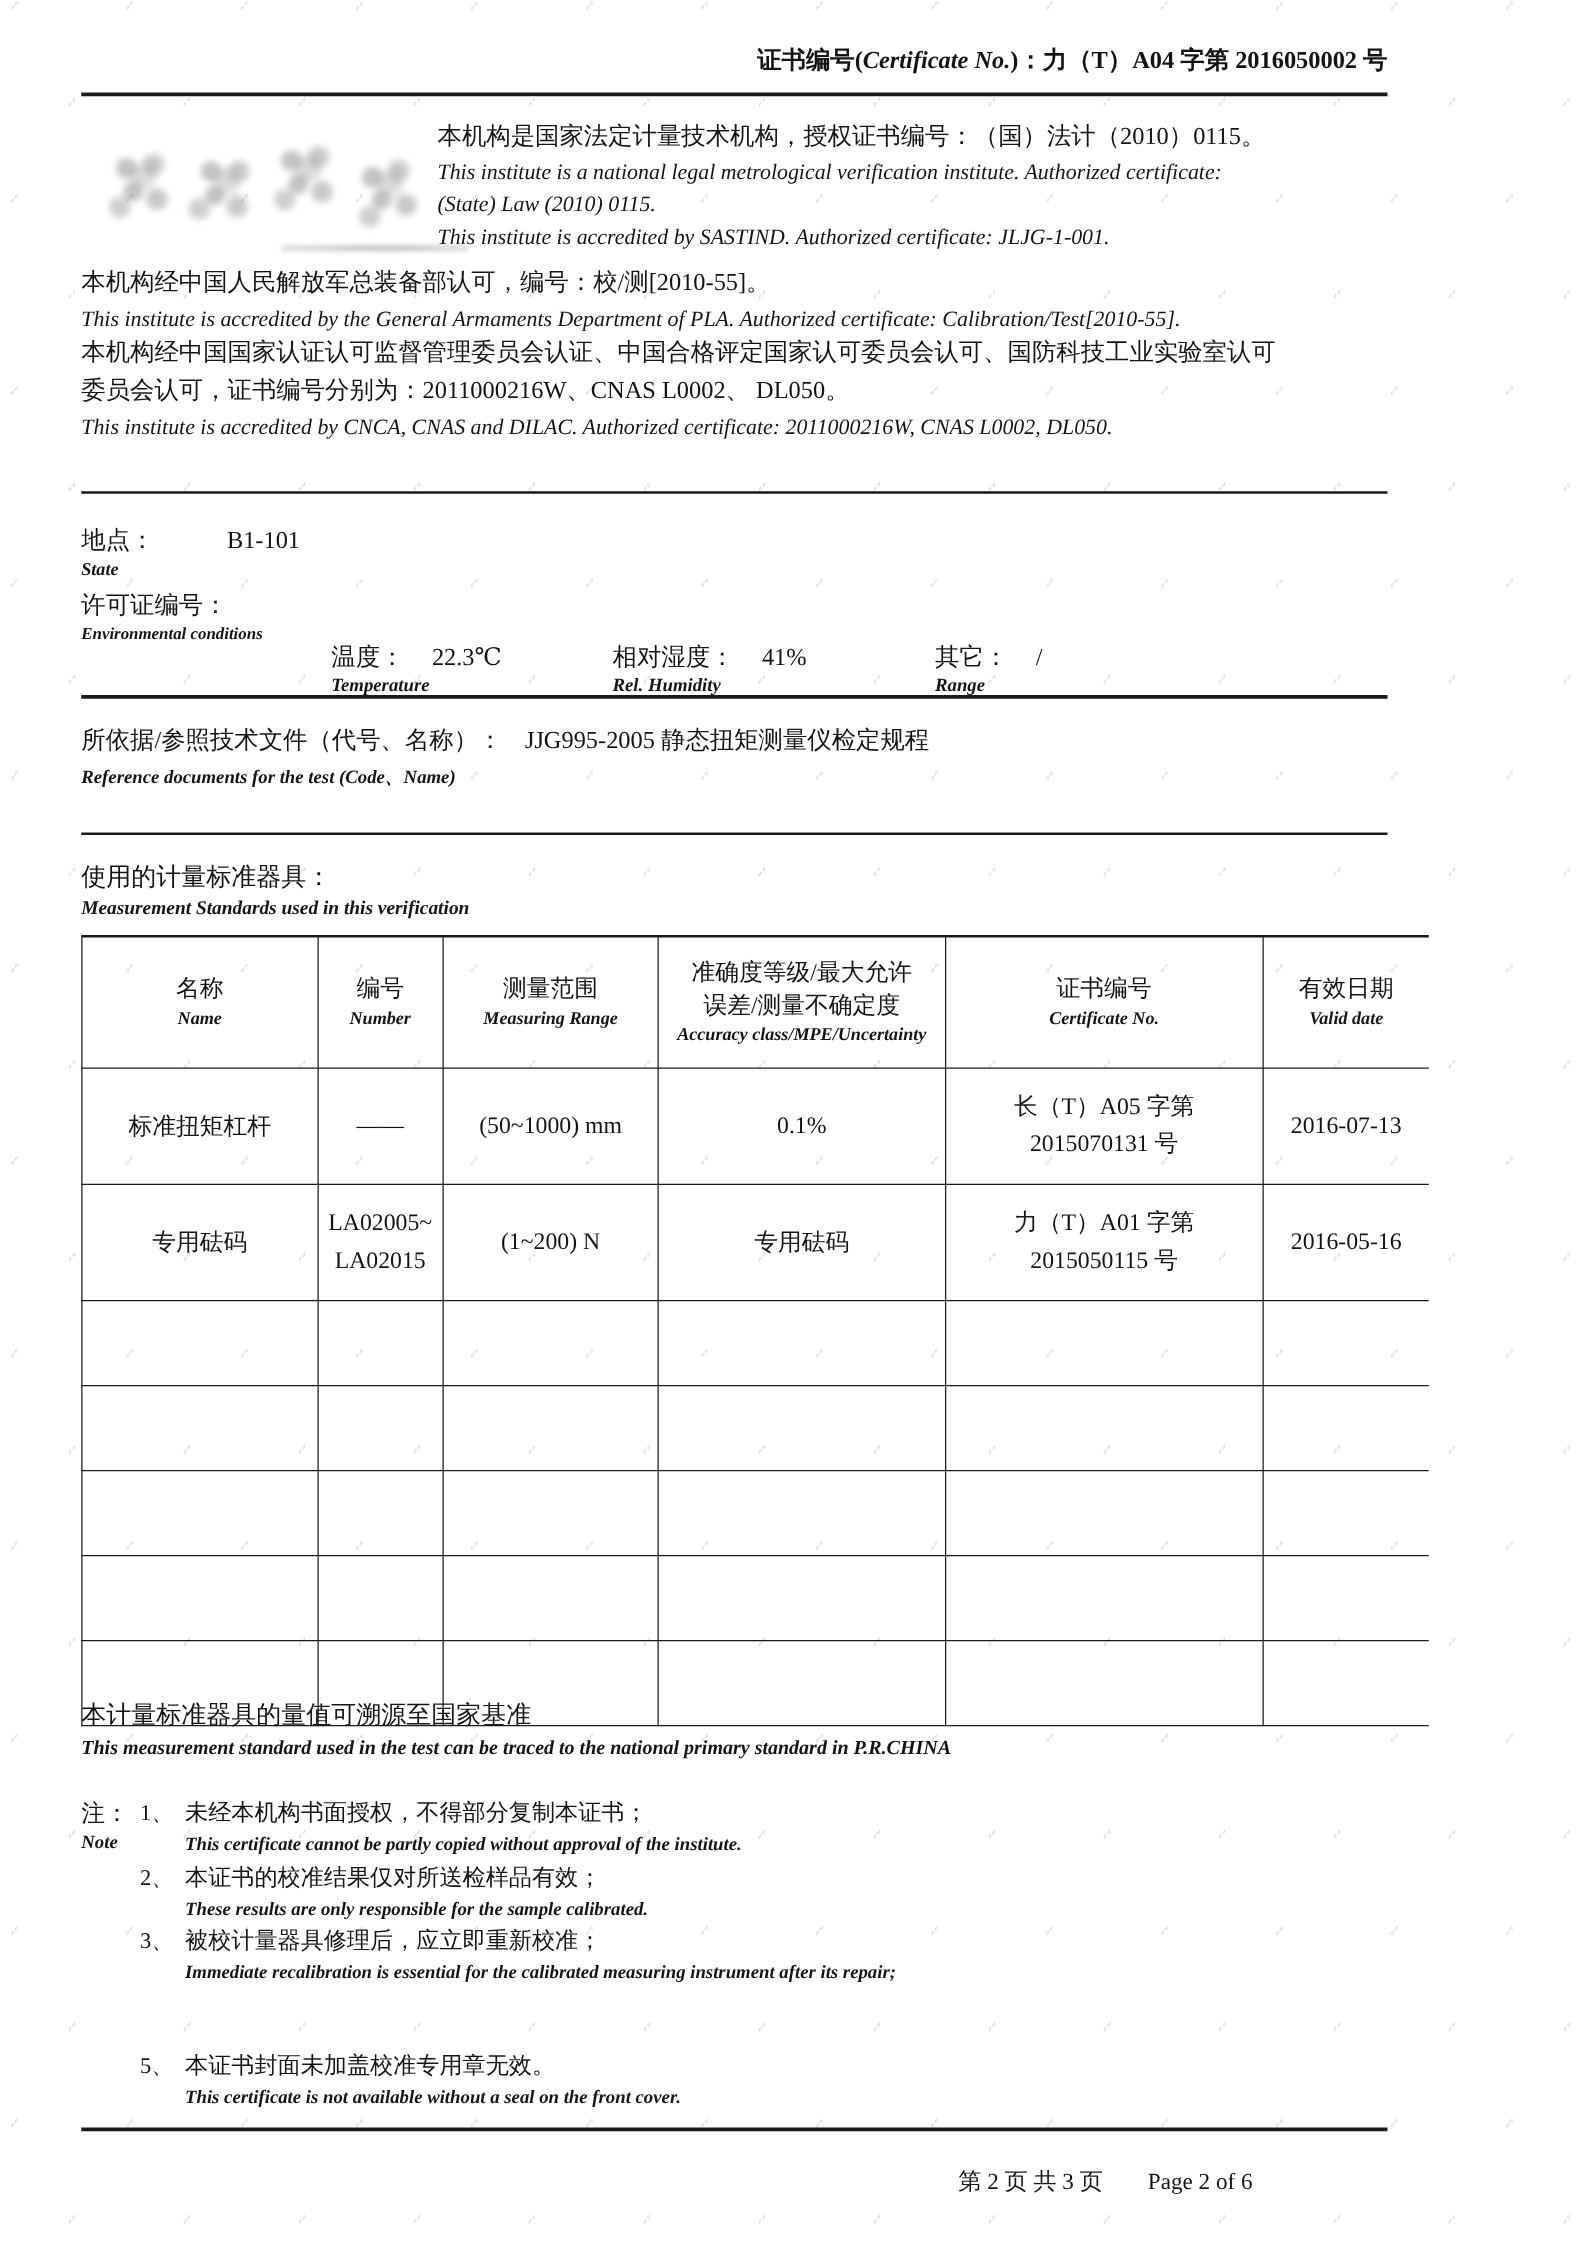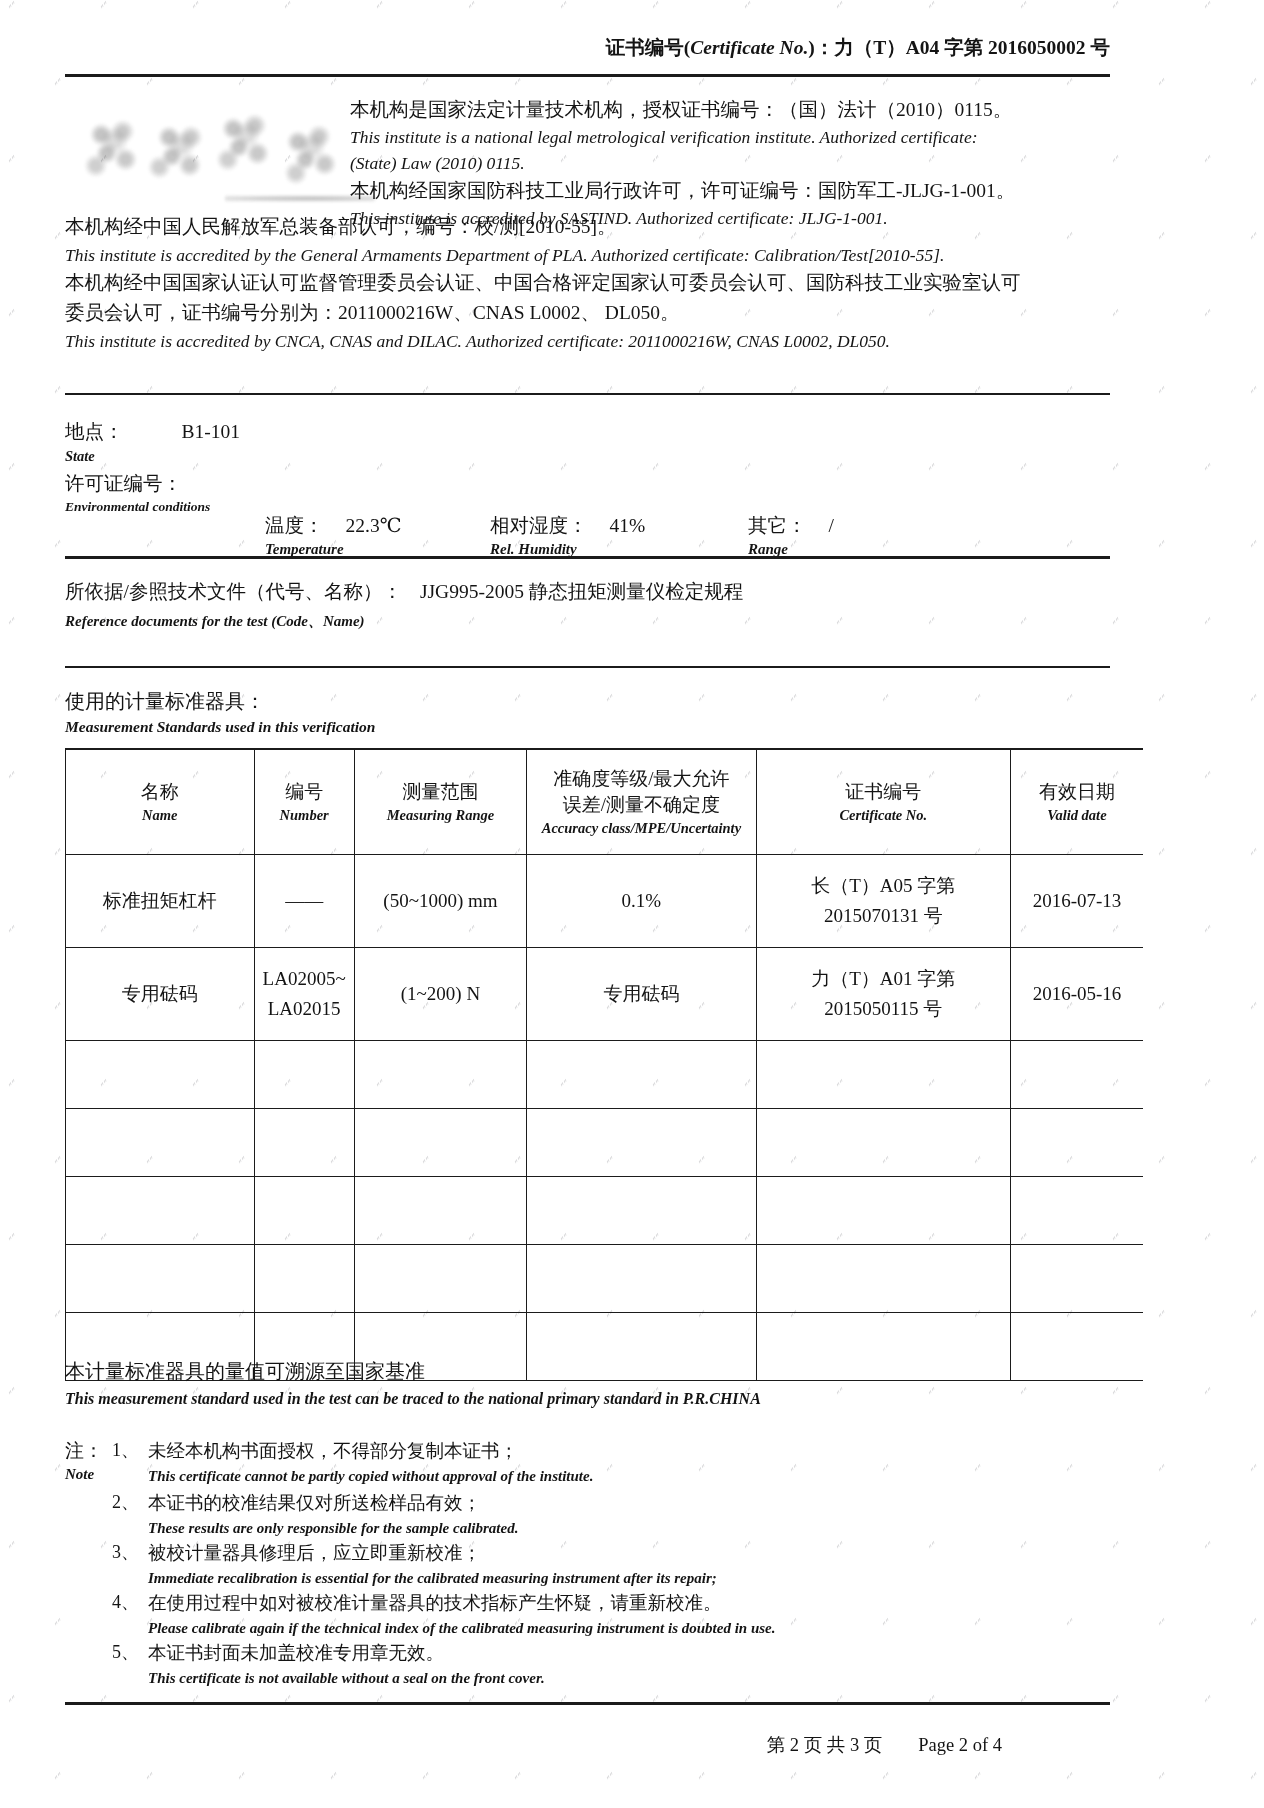--- a/index.html
+++ b/index.html
@@ -453,21 +453,20 @@
       <span class="blob" style="left:66px;top:22px;transform:rotate(8deg);"></span>
       <span class="blob" style="left:132px;top:12px;"></span>
       <span class="blob" style="left:198px;top:24px;transform:rotate(-6deg);"></span>
       <span class="scribble"></span>
     </div>
 
     <div class="abs intro">
       <div class="cn">本机构是国家法定计量技术机构，授权证书编号：（国）法计（2010）0115。</div>
       <div class="en">This institute is a national legal metrological verification institute.    Authorized certificate:</div>
       <div class="en">(State) Law (2010) 0115.</div>
-      <div class="cn">本机构经国家国防科技工业局行政许可，许可证编号：国防军工-JLJG-1-001。</div>
       <div class="en">This institute is accredited by SASTIND. Authorized certificate: JLJG-1-001.</div>
     </div>
 
     <div class="abs accred">
       <div class="cn">本机构经中国人民解放军总装备部认可，编号：校/测[2010-55]。</div>
       <div class="en">This institute is accredited by the General Armaments Department of PLA. Authorized certificate: Calibration/Test[2010-55].</div>
       <div class="cn">本机构经中国国家认证认可监督管理委员会认证、中国合格评定国家认可委员会认可、国防科技工业实验室认可</div>
       <div class="cn">委员会认可，证书编号分别为：2011000216W、CNAS L0002、 DL050。</div>
       <div class="en">This institute is accredited by CNCA, CNAS and DILAC. Authorized certificate: 2011000216W, CNAS L0002, DL050.</div>
     </div>
@@ -619,28 +618,24 @@
       <div class="note-en en-bold">This certificate cannot be partly copied without approval of the institute.</div>
     </div>
     <div class="abs note-item" style="top:1490px;">
       <div><span class="note-no">2、</span><span class="note-cn">本证书的校准结果仅对所送检样品有效；</span></div>
       <div class="note-en en-bold">These results are only responsible for the sample calibrated.</div>
     </div>
     <div class="abs note-item" style="top:1540px;">
       <div><span class="note-no">3、</span><span class="note-cn">被校计量器具修理后，应立即重新校准；</span></div>
       <div class="note-en en-bold">Immediate recalibration is essential for the calibrated measuring instrument after its repair;</div>
     </div>
-    <div class="abs note-item" style="top:1590px;">
-      <div><span class="note-no">4、</span><span class="note-cn">在使用过程中如对被校准计量器具的技术指标产生怀疑，请重新校准。</span></div>
-      <div class="note-en en-bold">Please calibrate again if the technical index of the calibrated measuring instrument is doubted in use.</div>
-    </div>
     <div class="abs note-item" style="top:1640px;">
       <div><span class="note-no">5、</span><span class="note-cn">本证书封面未加盖校准专用章无效。</span></div>
       <div class="note-en en-bold">This certificate is not available without a seal on the front cover.</div>
     </div>
 
     <div class="rule footer-rule"></div>
     <div class="abs footer-text">
-      <span>第 2 页 共 3 页</span><span class="footer-en">Page 2 of 4</span>
+      <span>第 2 页 共 3 页</span><span class="footer-en">Page 2 of 6</span>
     </div>
 
   </div>
 </div>
 
 </body></html>

